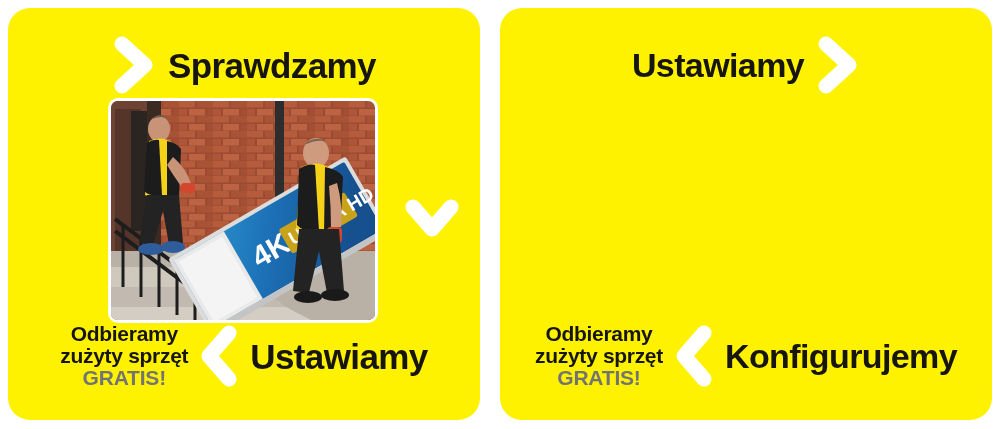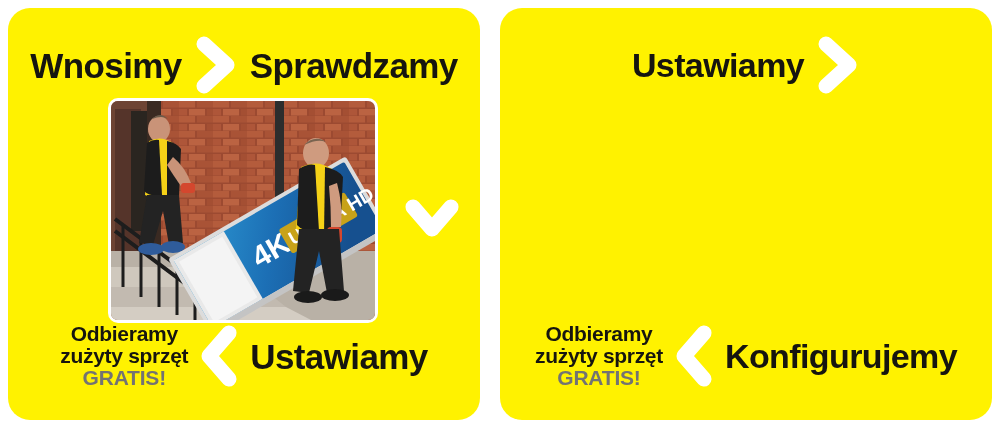--- a/index.html
+++ b/index.html
@@ -118,21 +118,20 @@
   .spacer-chev { width: 46px; height: 62px; flex: none; }
 </style>
 </head>
 <body>
 
 <div class="infographic">
 
   <div class="panel panel-left">
 
     <div class="row-top">
-      <span class="step-label">Wnosimy</span>
 
       <svg class="chev chev-right" viewBox="0 0 44 58">
         <path d="M10 8 L33 29 L10 50" fill="none" stroke="#ffffff" stroke-width="15" stroke-linecap="round" stroke-linejoin="round"></path>
       </svg>
 
       <span class="step-label">Sprawdzamy</span>
     </div>
 
     <div class="photo photo-left">
       <svg viewBox="0 0 264 219" preserveAspectRatio="xMidYMid slice">

